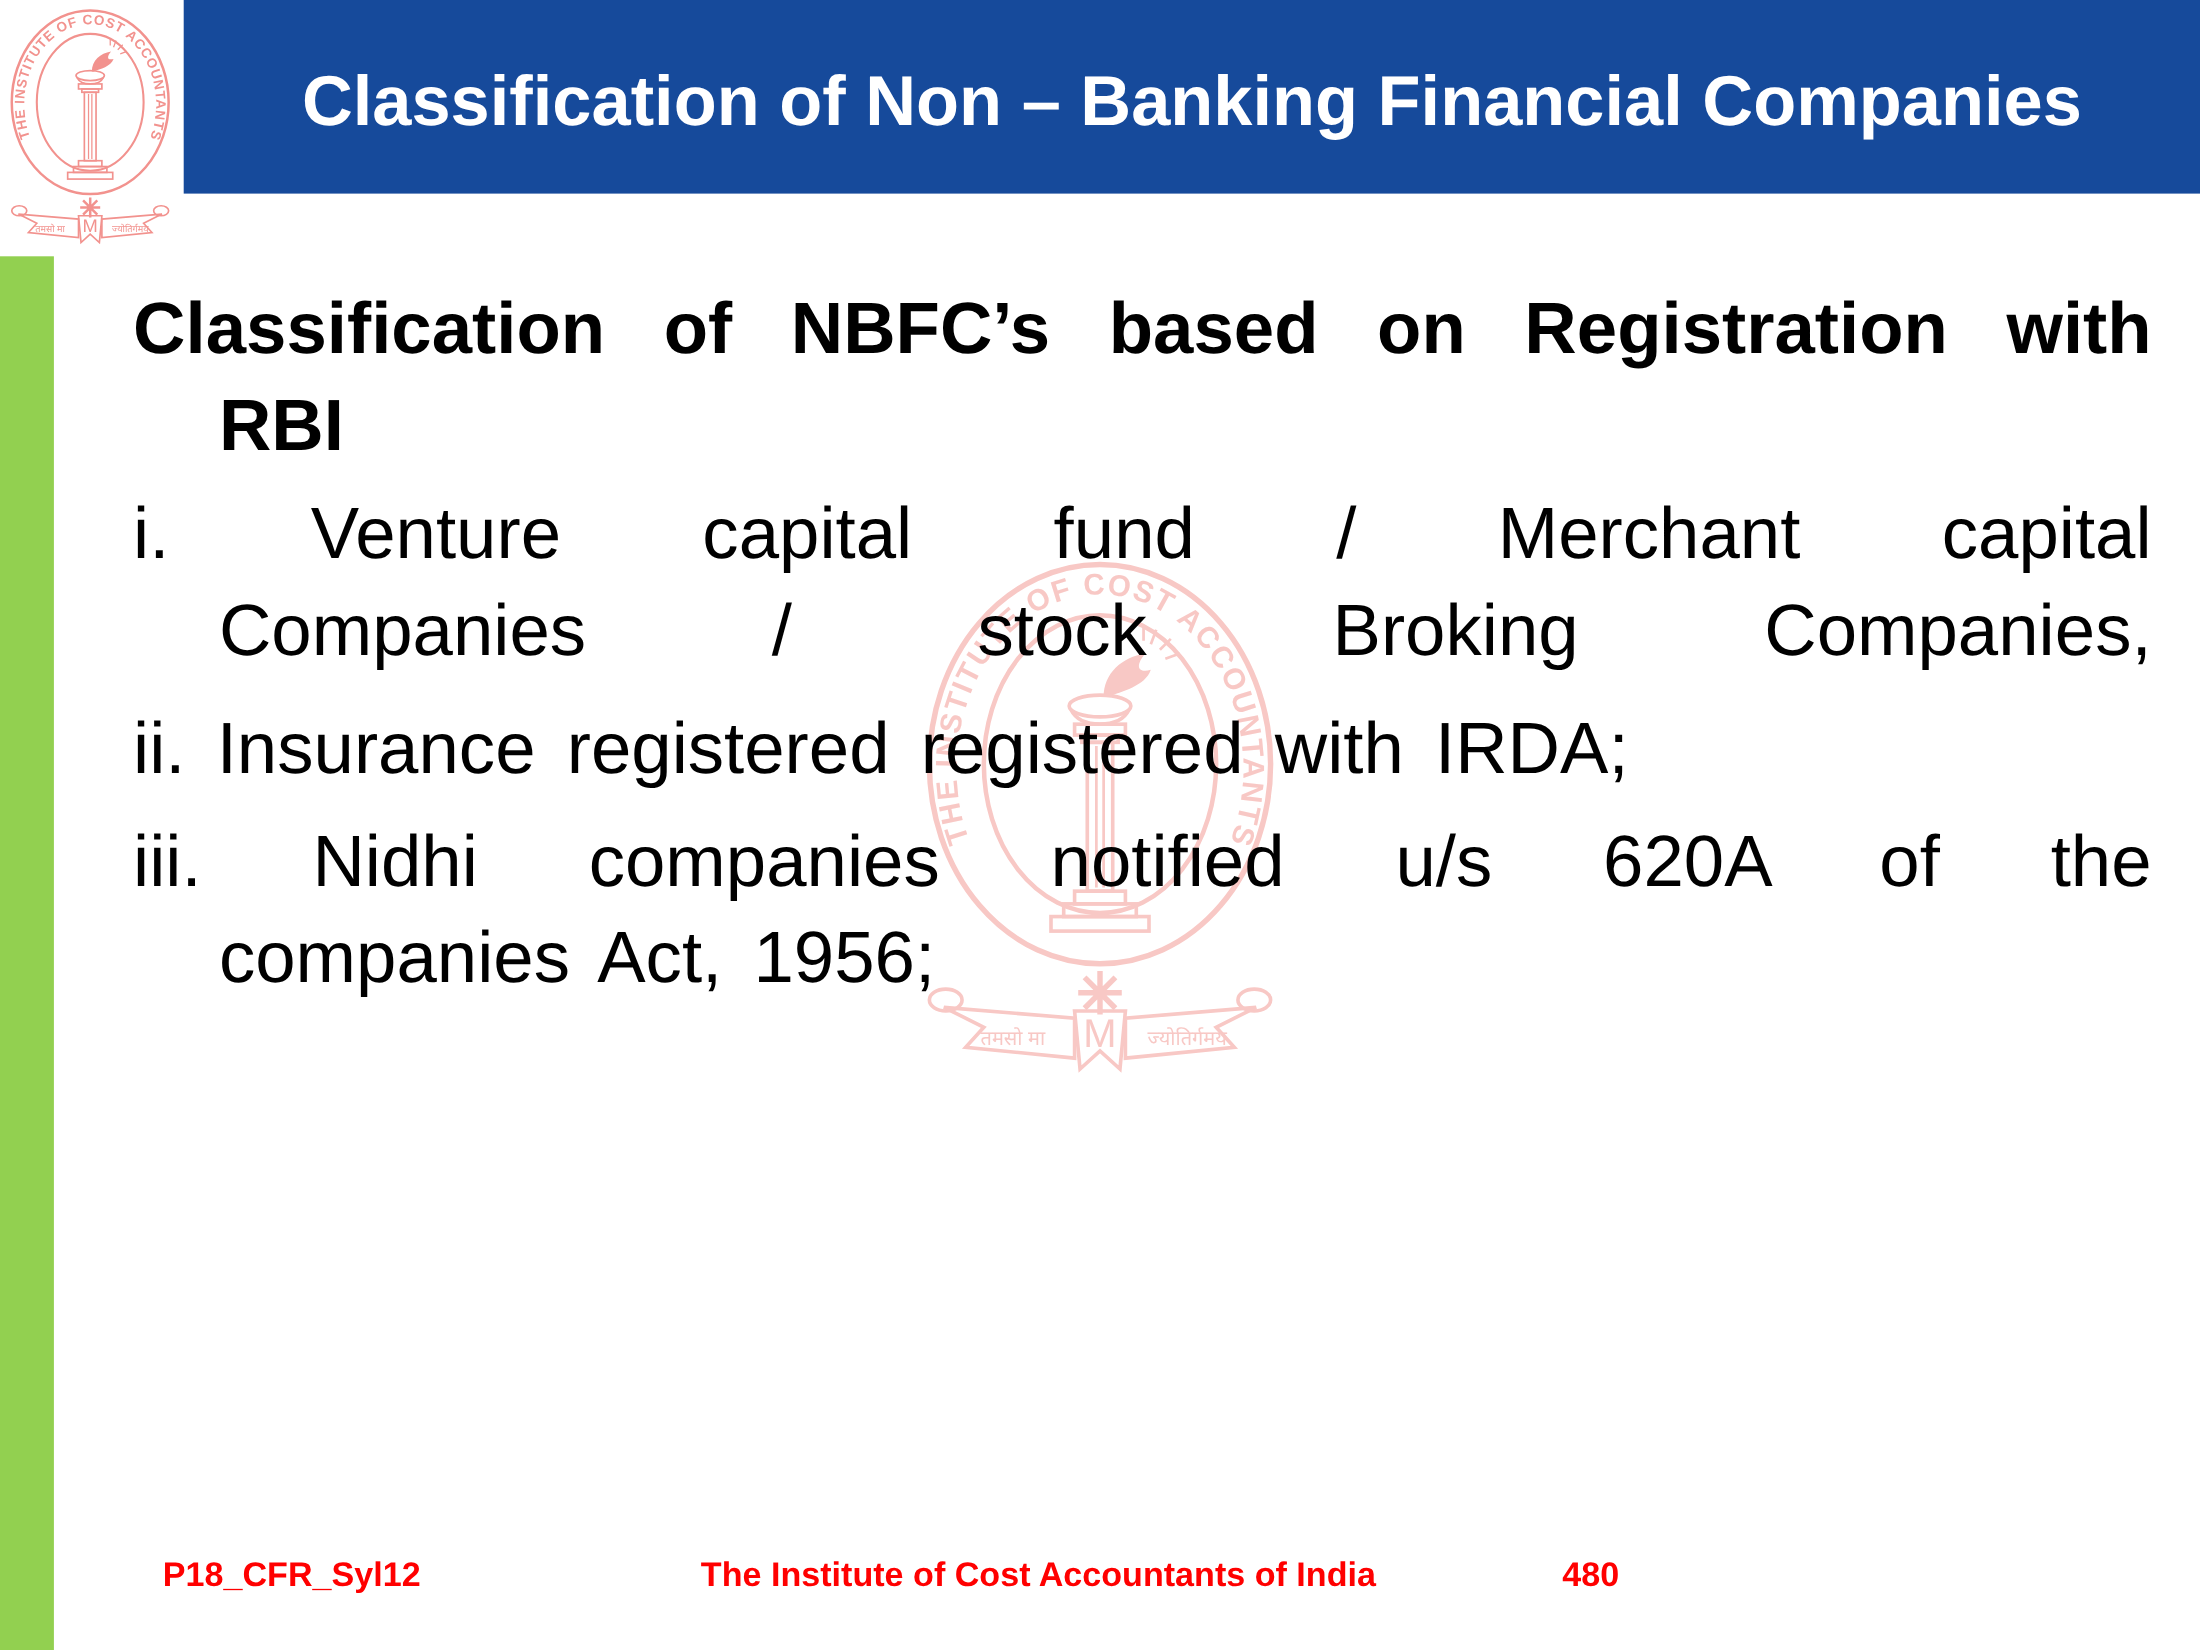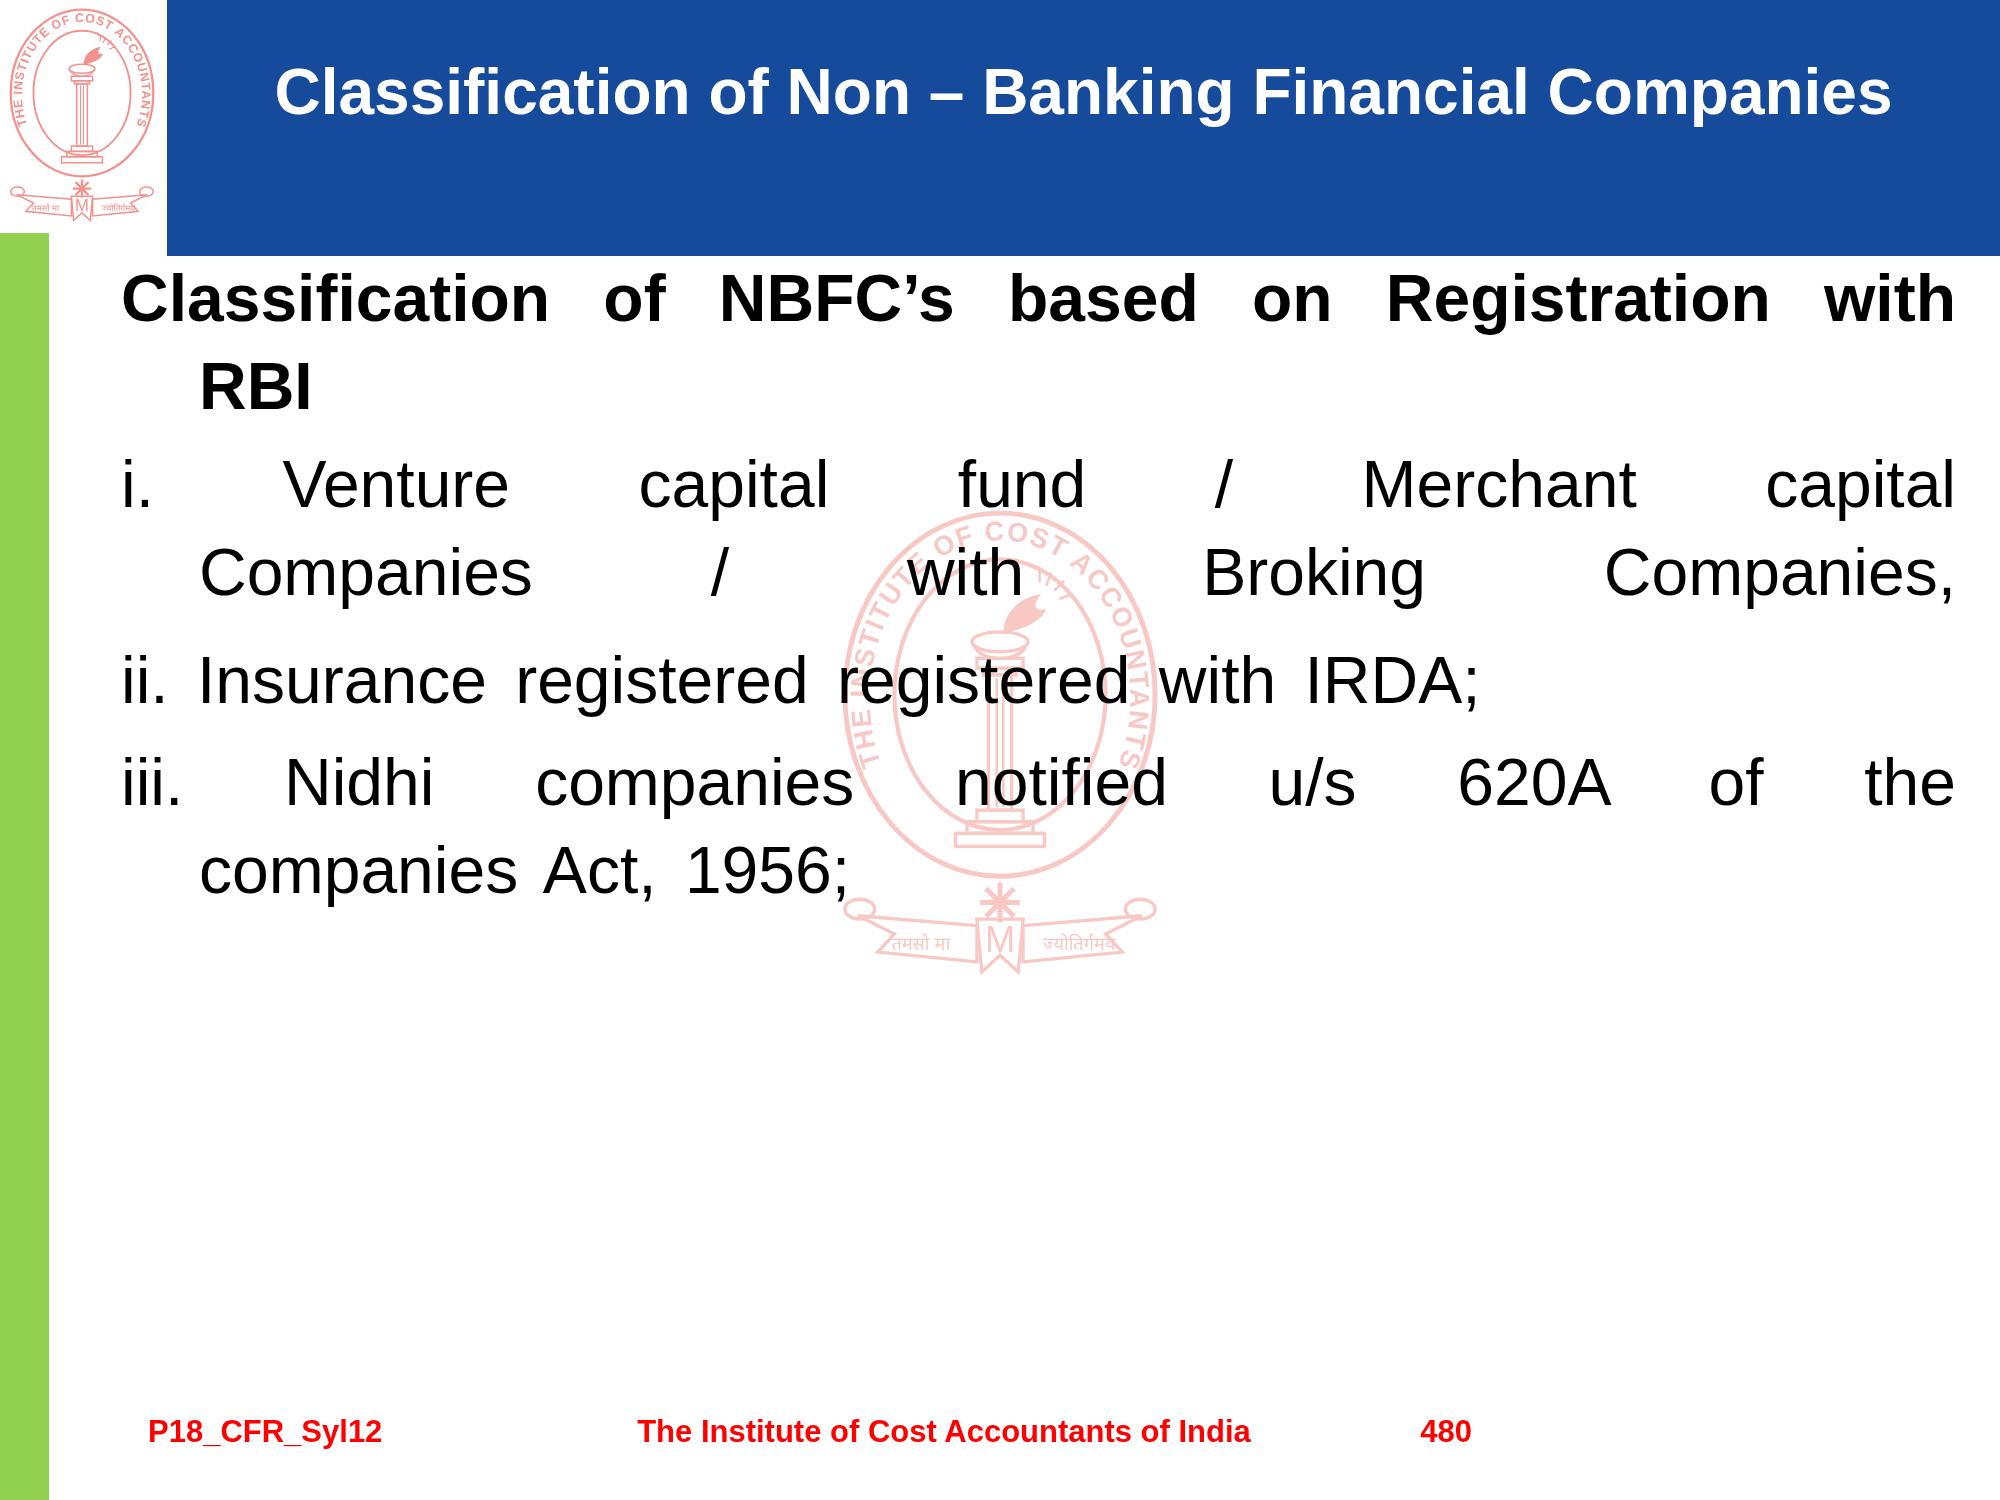--- a/index.html
+++ b/index.html
@@ -3,21 +3,21 @@
 <meta charset="utf-8">
 <style>
   html,body { margin:0; padding:0; background:#ffffff; }
   .slide {
     position:relative; width:2000px; height:1500px; overflow:hidden;
     background:#ffffff; font-family:"Liberation Sans","DejaVu Sans",sans-serif;
   }
 
   
   .title-bar {
-    position:absolute; left:167px; top:0; width:1833px; height:256px;
+    position:absolute; left:167px; top:0; width:1833px; height:176px;
     background:var(--blue); color:#ffffff; text-align:center;
     font-weight:bold; font-size:64px; line-height:92px; padding-top:46px;
     box-sizing:border-box;
   }
   .title-bar .tline { white-space:nowrap; }
 
   
   .logo-box { position:absolute; left:0; top:0; width:167px; height:232px; background:#ffffff; }
   .logo-box svg { position:absolute; left:6px; top:5px; width:152px; height:220px; color:var(--salmon); }
 
@@ -110,21 +110,21 @@
       <use href="#icai"></use>
     </svg>
 
   <main class="body-text">
       <div class="para h1">
         <div class="line just">Classification of NBFC’s based on Registration with</div>
         <div class="line indent">RBI</div>
       </div>
       <div class="para li li-a">
         <div class="line just">i. Venture capital fund / Merchant capital</div>
-        <div class="line just indent">Companies / with Broking Companies,</div>
+        <div class="line just indent">Companies / stock Broking Companies,</div>
       </div>
       <div class="para li li-b">
         <div class="line">ii. Insurance registered registered with IRDA;</div>
       </div>
       <div class="para li li-c">
         <div class="line just">iii. Nidhi companies notified u/s 620A of the</div>
         <div class="line indent">companies Act, 1956;</div>
       </div>
     </main>
 

